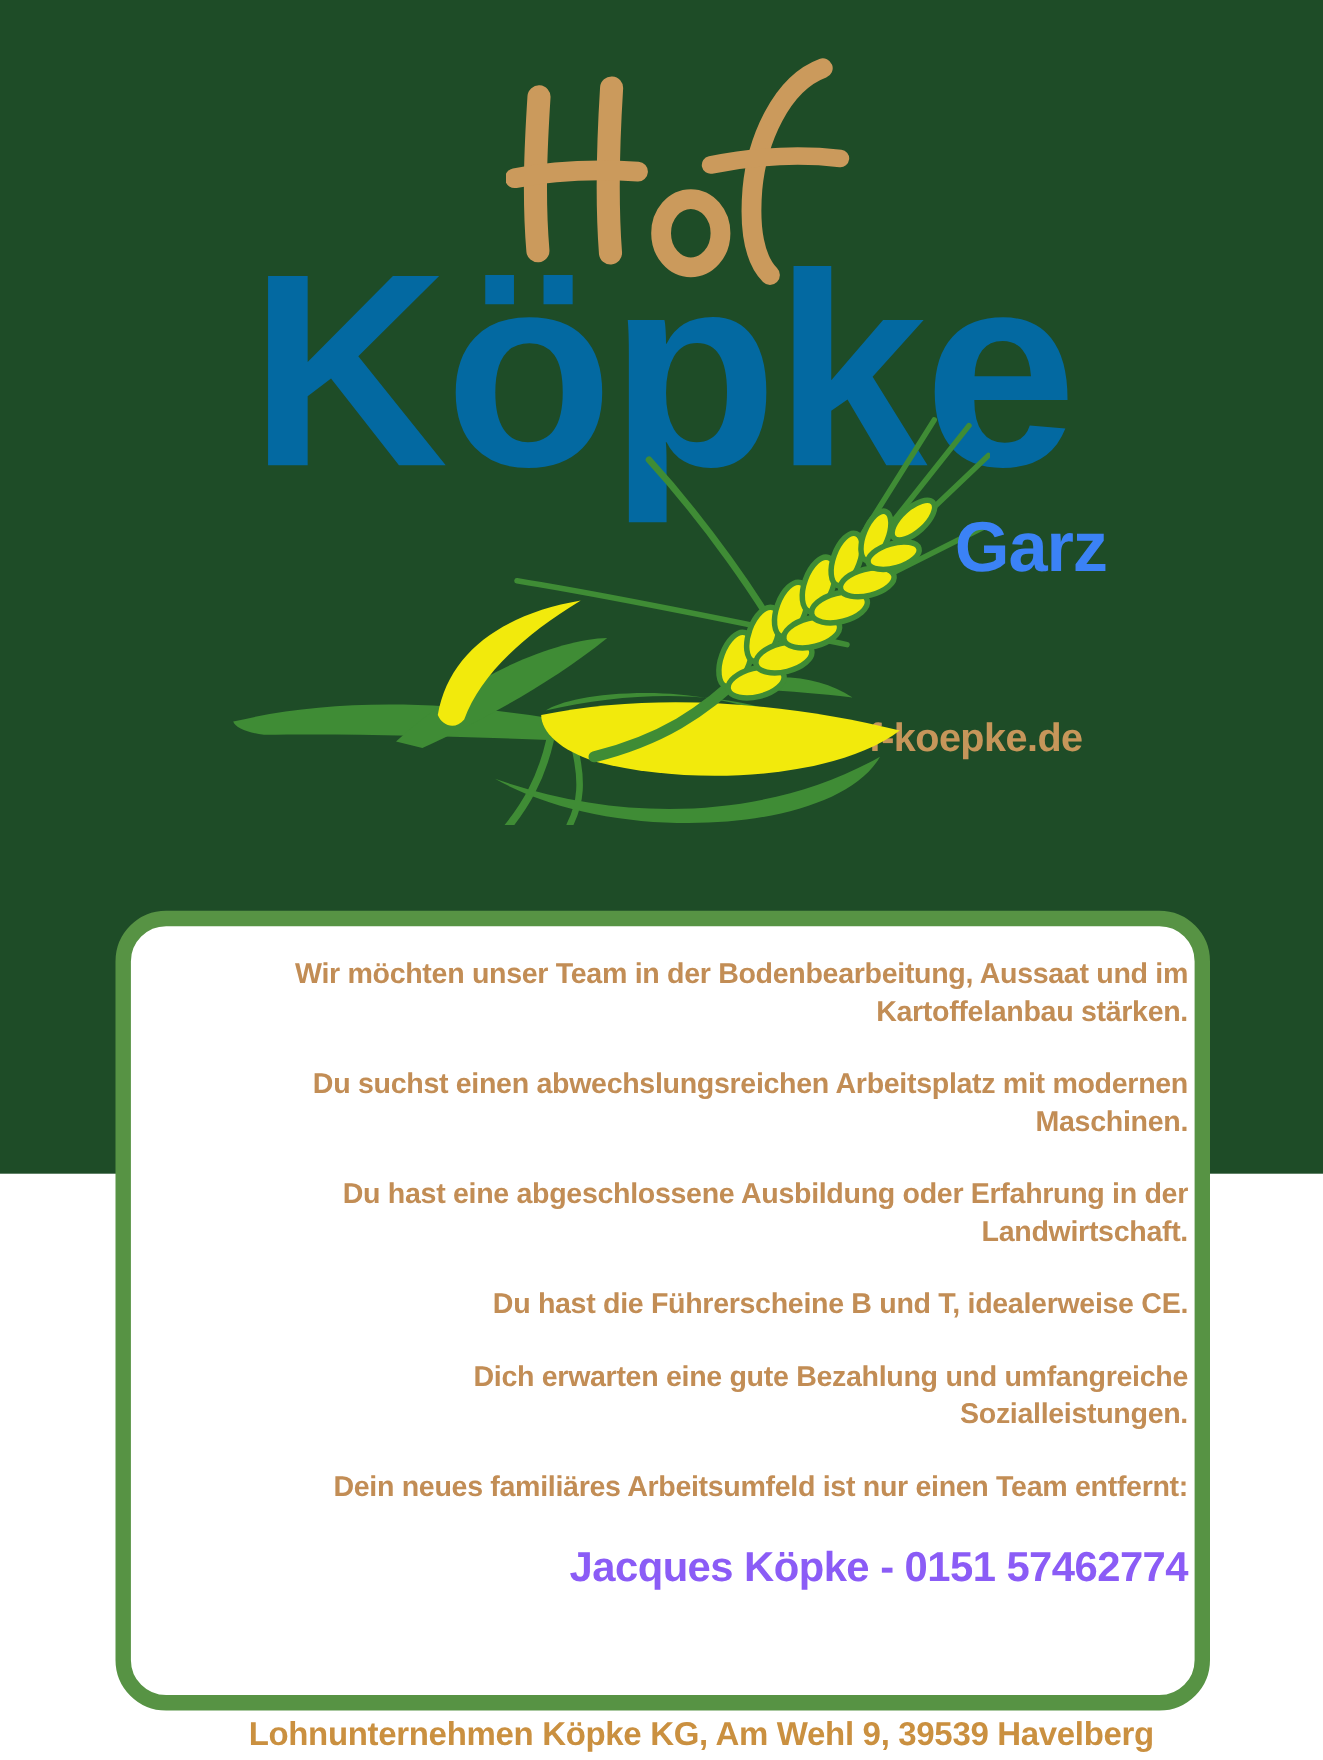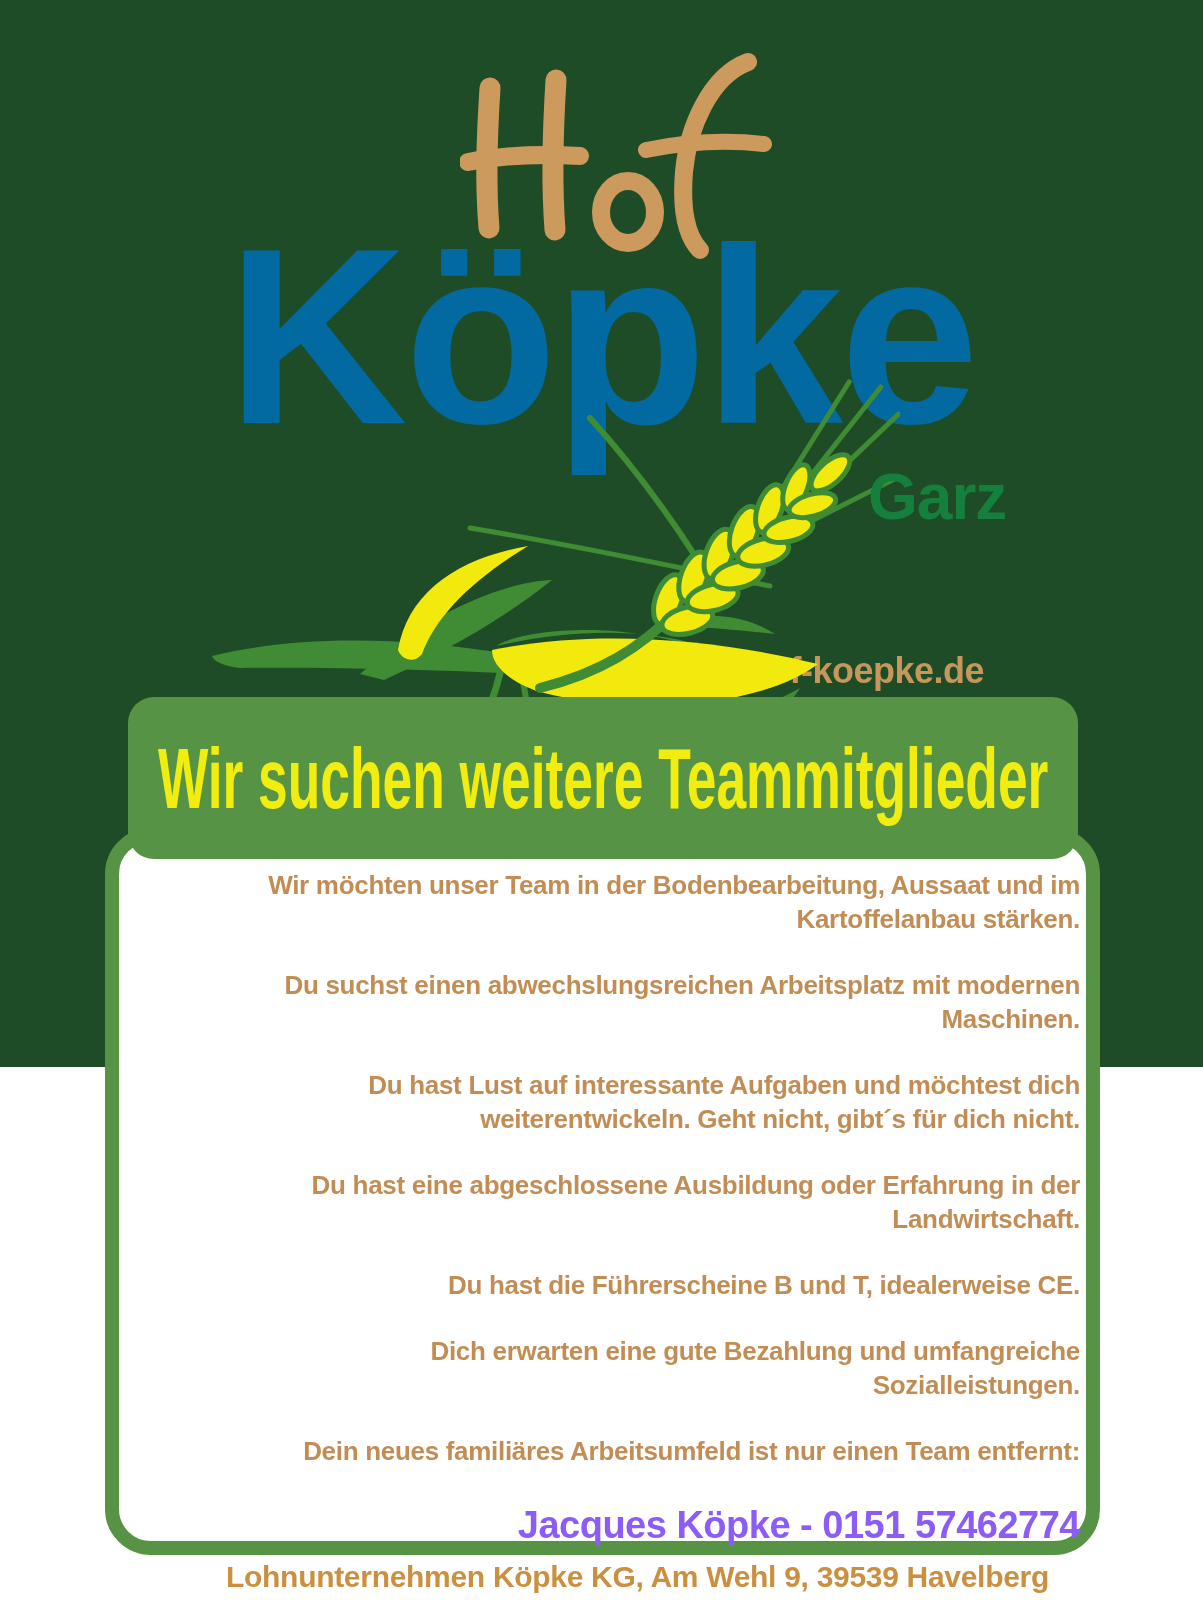--- a/index.html
+++ b/index.html
@@ -9,21 +9,21 @@
   }
   .hero{position:absolute;left:0;top:0;width:1203px;height:1067px;background:#1e4c27;}
   .hof-svg{position:absolute;left:460px;top:50px;width:320px;height:210px;z-index:2;}
   .brand-name{
     position:absolute;left:0;top:212px;width:1203px;text-align:center;
     font-size:250px;line-height:250px;font-weight:700;letter-spacing:-3px;
     color:#0369a1;z-index:2;
   }
   .garz{
     position:absolute;left:868px;top:460px;font-size:64px;font-weight:700;
-    color:#15803d;z-index:4;letter-spacing:-1px;
+    color:#3b82f6;z-index:4;letter-spacing:-1px;
   }
   .wheat-svg{position:absolute;left:200px;top:378px;width:700px;height:372px;z-index:3;}
   .website{
     position:absolute;left:420px;top:650px;width:800px;text-align:center;
     font-size:36px;font-weight:700;color:#c6965a;letter-spacing:-0.5px;z-index:2;
   }
   .banner{
     position:absolute;left:128px;top:697px;width:950px;height:162px;
     background:#579344;border-radius:26px;z-index:5;
     display:flex;align-items:center;justify-content:center;
@@ -111,32 +111,27 @@
         <ellipse cx="136" cy="14" rx="25" ry="12" transform="rotate(28 136 14)"></ellipse>
         <ellipse cx="170" cy="-12" rx="24" ry="11" transform="rotate(-26 170 -12)"></ellipse>
         <ellipse cx="170" cy="12" rx="24" ry="11" transform="rotate(26 170 12)"></ellipse>
         <ellipse cx="205" cy="0" rx="24" ry="11"></ellipse>
       </g>
     </g>
   </svg>
 
   <div class="website">www.hof-koepke.de</div>
 
-  <div class="banner">
-    <div class="banner-headline">Wir suchen weitere Teammitglieder</div>
-  </div>
 
   <div class="card">
     <div class="card-content">
       <p class="card-paragraph">Wir möchten unser Team in der Bodenbearbeitung, Aussaat und im
 Kartoffelanbau stärken.</p>
       <p class="card-paragraph">Du suchst einen abwechslungsreichen Arbeitsplatz mit modernen
 Maschinen.</p>
-      <p class="card-paragraph">Du hast Lust auf interessante Aufgaben und möchtest dich
-weiterentwickeln. Geht nicht, gibt´s für dich nicht.</p>
       <p class="card-paragraph">Du hast eine abgeschlossene Ausbildung oder Erfahrung in der
 Landwirtschaft.</p>
       <p class="card-paragraph">Du hast die Führerscheine B und T, idealerweise CE.</p>
       <p class="card-paragraph">Dich erwarten eine gute Bezahlung und umfangreiche
 Sozialleistungen.</p>
       <p class="card-paragraph">Dein neues familiäres Arbeitsumfeld ist nur einen Team entfernt:</p>
       <div class="contact-line">Jacques Köpke - 0151 57462774</div>
     </div>
   </div>
 

